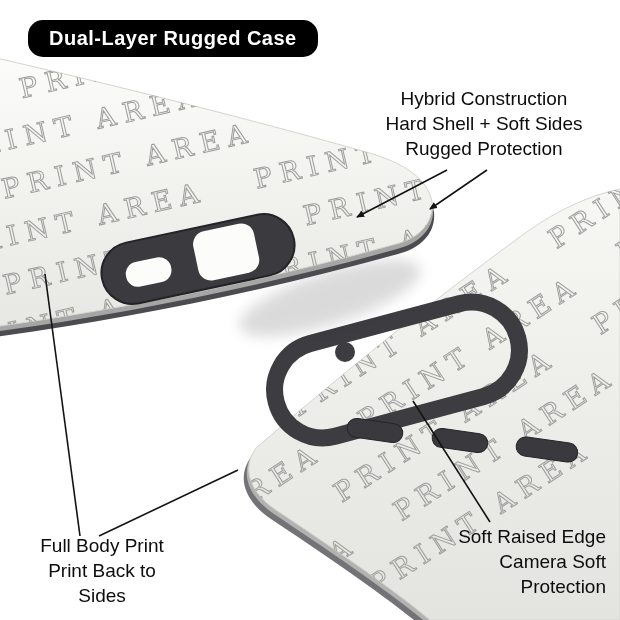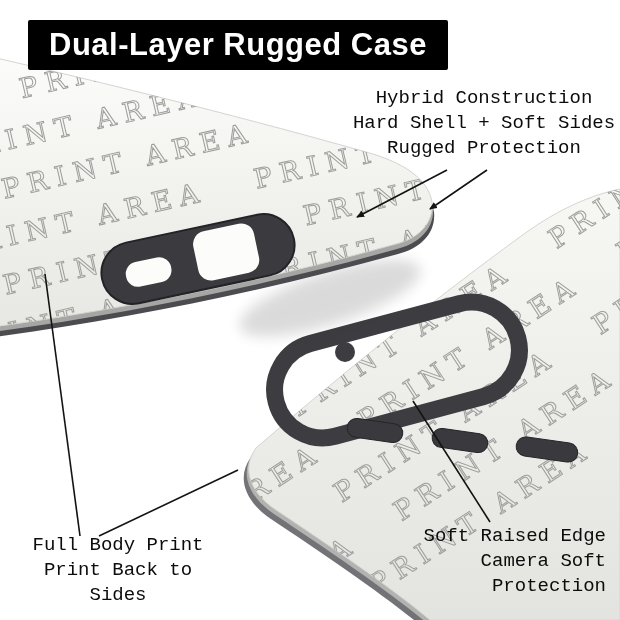--- a/index.html
+++ b/index.html
@@ -4,31 +4,31 @@
 <style>
   html,body{margin:0;padding:0;background:#ffffff;}
   .stage{
     position:relative;width:620px;height:620px;background:#ffffff;
     overflow:hidden;font-family:"Liberation Sans",sans-serif;
   }
   .stage svg{position:absolute;left:0;top:0;}
   .badge{
     position:absolute;left:28px;top:20px;
     background:#000000;color:#ffffff;
-    border-radius:2px;padding:7px 21px;
-    font-size:31px;font-weight:700;letter-spacing:.5px;
+    border-radius:15px;padding:7px 21px;
+    font-size:20px;font-weight:700;letter-spacing:.5px;
     white-space:nowrap;
   }
   .callout{
     position:absolute;text-align:center;color:#0c0c0c;
-    font-size:19px;line-height:25px;font-weight:400;font-family:Liberation Mono, monospace;
+    font-size:19px;line-height:25px;font-weight:400;
   }
   .callout span{display:block;}
   .co-hybrid{left:348px;top:86px;width:272px;}
-  .co-fullbody{left:22px;top:533px;width:192px;}
+  .co-fullbody{left:6px;top:533px;width:192px;}
   .co-camera{left:396px;top:524px;width:210px;text-align:right;}
   .pattern-text{
     font-family:"DejaVu Serif",serif;
     font-size:27px;letter-spacing:8px;
     fill:none;stroke:#9d9d9b;stroke-width:1px;
   }
   .annot-line{stroke:#131313;stroke-width:1.6px;}
   .case-body{stroke:#d4d4d0;stroke-width:1px;}
 </style>
 </head>

